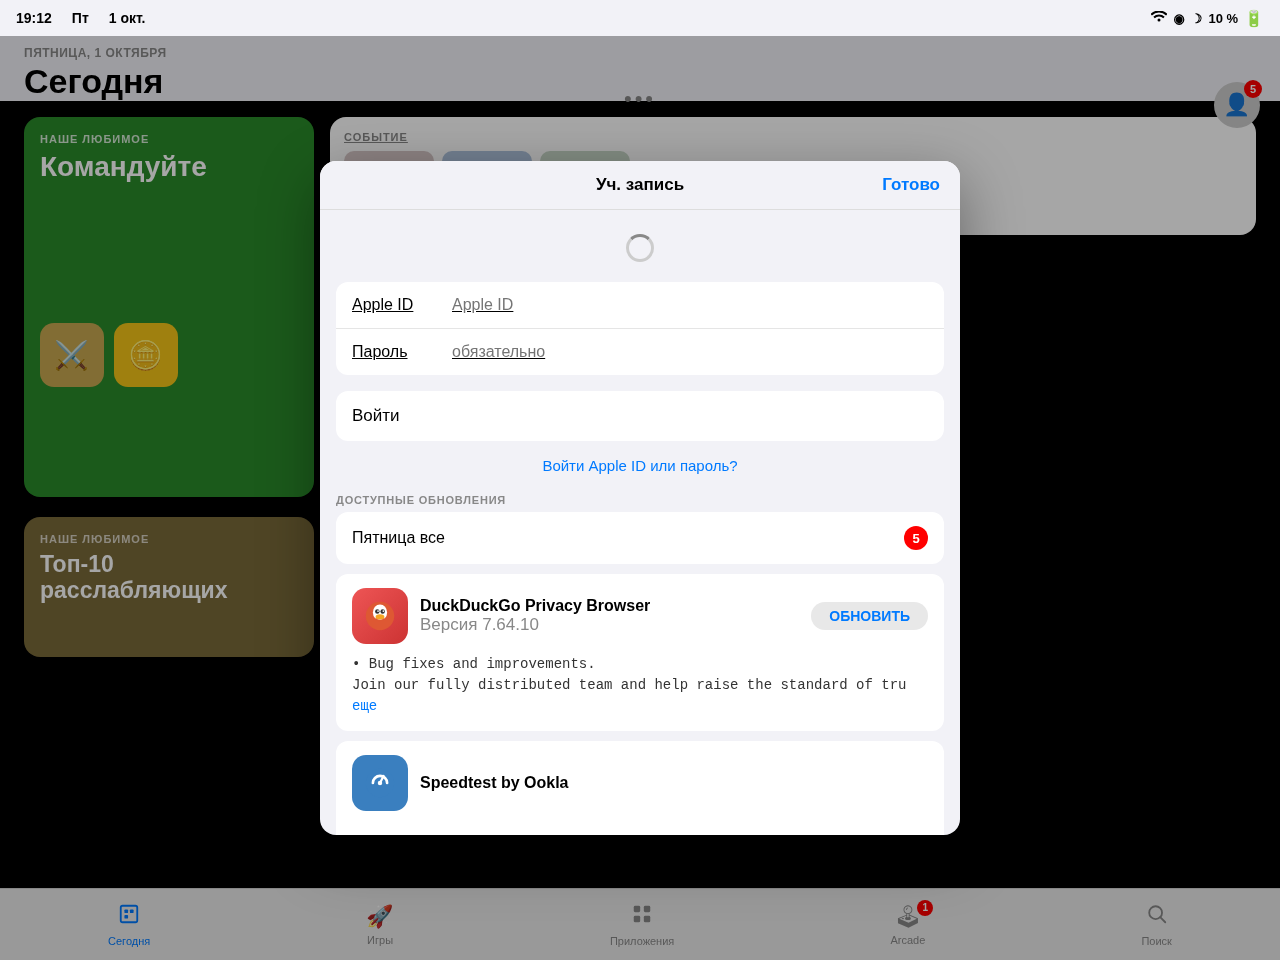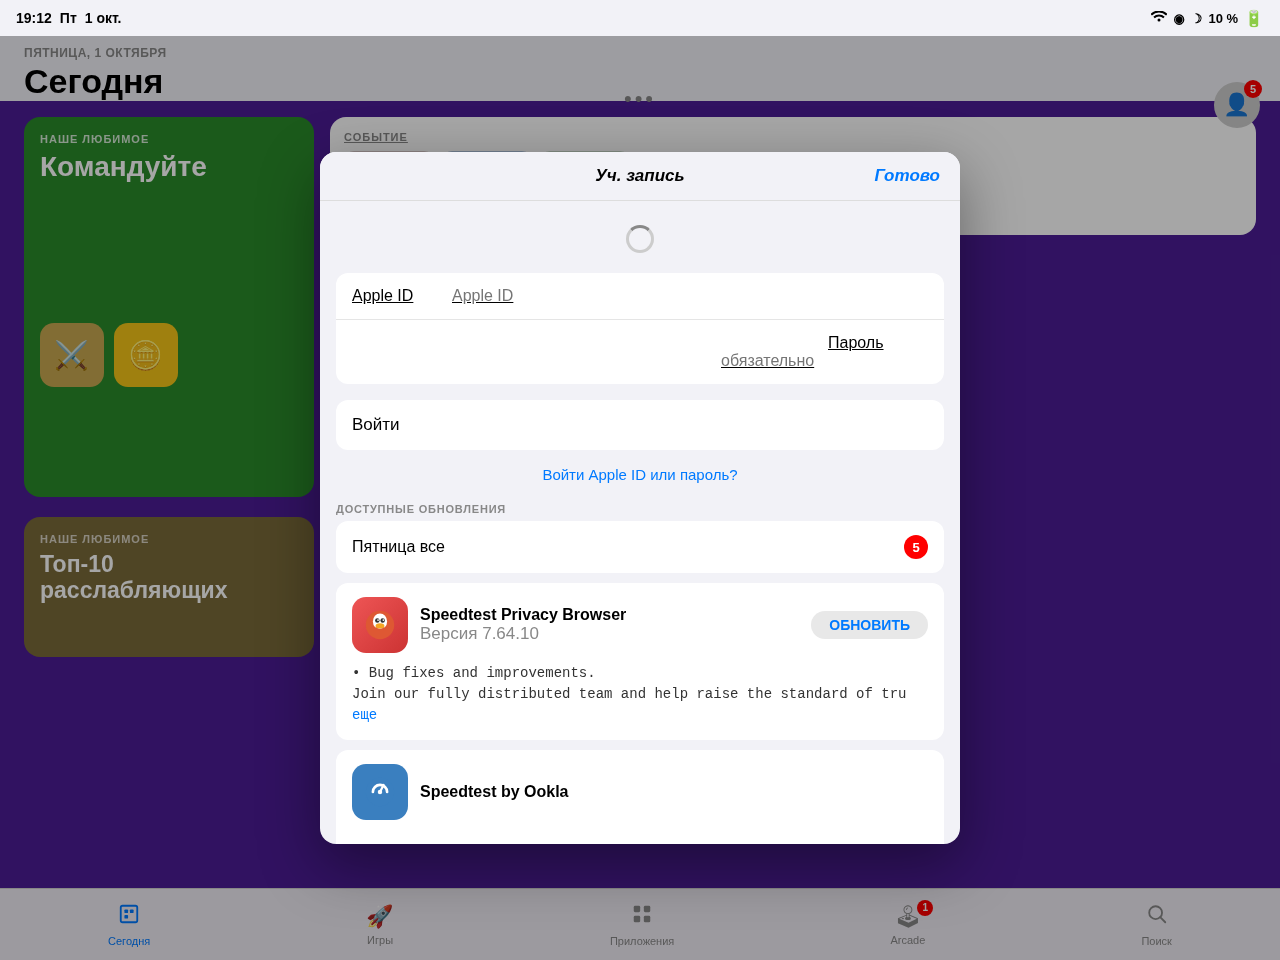--- a/index.html
+++ b/index.html
@@ -18,29 +18,29 @@
       background: #f2f2f7;
       display: flex;
       align-items: center;
       justify-content: space-between;
       padding: 0 16px;
       font-size: 14px;
       font-weight: 600;
       position: relative;
       z-index: 1;
     }
-    .status-left { display: flex; gap: 8px; }
+    .status-left { display: flex; gap: 20px; }
     .status-right { display: flex; align-items: center; gap: 6px; font-size: 13px; }
 
     
     .app-bg {
       position: absolute;
       top: 36px;
       left: 0; right: 0; bottom: 0;
-      background: #4c1d95;
+      background: #000000;
       overflow: hidden;
     }
 
     
     .top-nav {
       padding: 10px 24px 0;
       background: #f2f2f7;
     }
     .top-date {
       font-size: 12px;
@@ -242,21 +242,20 @@
       box-shadow: 0 20px 60px rgba(0,0,0,0.4);
     }
     .modal-header {
       background: #f2f2f7;
       padding: 14px 20px;
       display: flex;
       align-items: center;
       justify-content: center;
       position: relative;
       border-bottom: 1px solid #ddd;
-      font-style: italic;
     }
     .modal-title {
       font-size: 17px;
       font-weight: 600;
       color: #000;
     }
     .modal-done-btn {
       position: absolute;
       right: 20px;
       font-size: 17px;
@@ -288,21 +287,21 @@
       margin: 0 16px 16px;
       overflow: hidden;
     }
     .form-row {
       display: flex;
       align-items: flex-end;
       padding: 14px 16px;
       border-bottom: 1px solid #e5e5e5;
       text-decoration: underline;
     }
-    .form-row:last-child { border-bottom: none; flex-direction: column; }
+    .form-row:last-child { border-bottom: none; }
     .form-label {
       font-size: 16px;
       color: #000;
       width: 100px;
       flex-shrink: 0;
     }
     .form-input {
       flex: 1;
       border: none;
       outline: none;
@@ -582,21 +581,21 @@
               <ellipse cx="18" cy="14" rx="8" ry="9" fill="#fff"></ellipse>
               <circle cx="15" cy="13" r="2.5" fill="#333"></circle>
               <circle cx="21" cy="13" r="2.5" fill="#333"></circle>
               <circle cx="15.8" cy="12.5" r="1" fill="#fff"></circle>
               <circle cx="21.8" cy="12.5" r="1" fill="#fff"></circle>
               <ellipse cx="18" cy="19" rx="5" ry="3" fill="#f5a623"></ellipse>
               <path d="M13 21 Q18 25 23 21" stroke="#de5833" stroke-width="1.5" fill="none"></path>
             </svg>
           </div>
           <div class="app-info">
-            <div class="app-name">Speedtest Privacy Browser</div>
+            <div class="app-name">DuckDuckGo Privacy Browser</div>
             <div class="app-version">Версия 7.64.10</div>
           </div>
           <button class="update-btn">ОБНОВИТЬ</button>
         </div>
         <div class="app-notes">
           <span>• Bug fixes and improvements.</span><br>
           <span>Join our fully distributed team and help raise the standard of tru</span>
           <span class="app-notes-more">еще</span>
         </div>
       </div>

